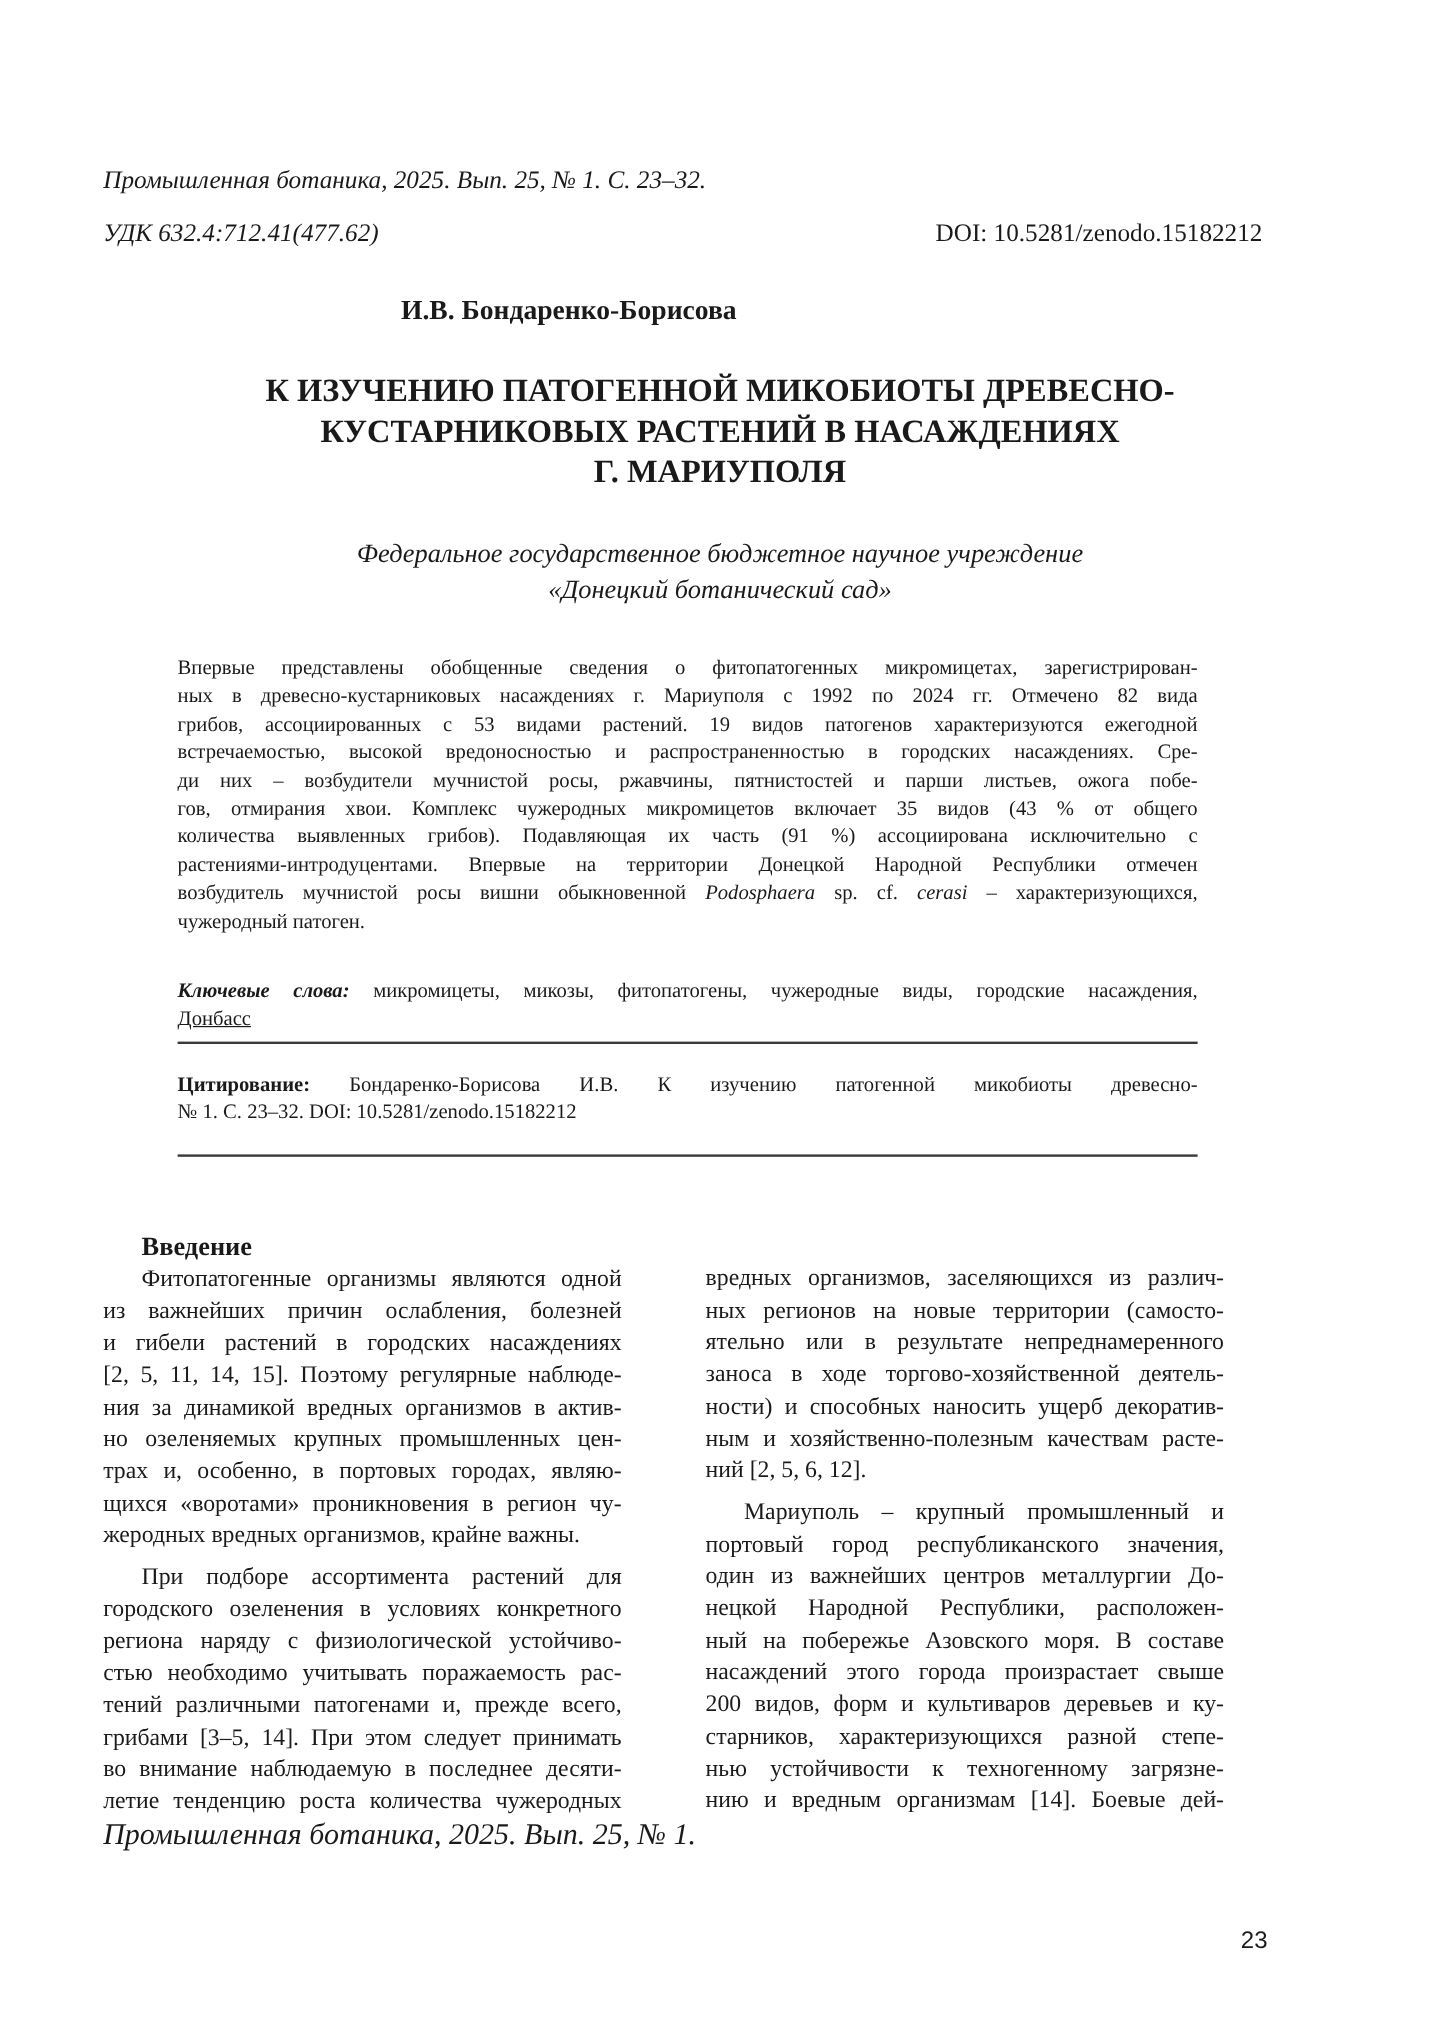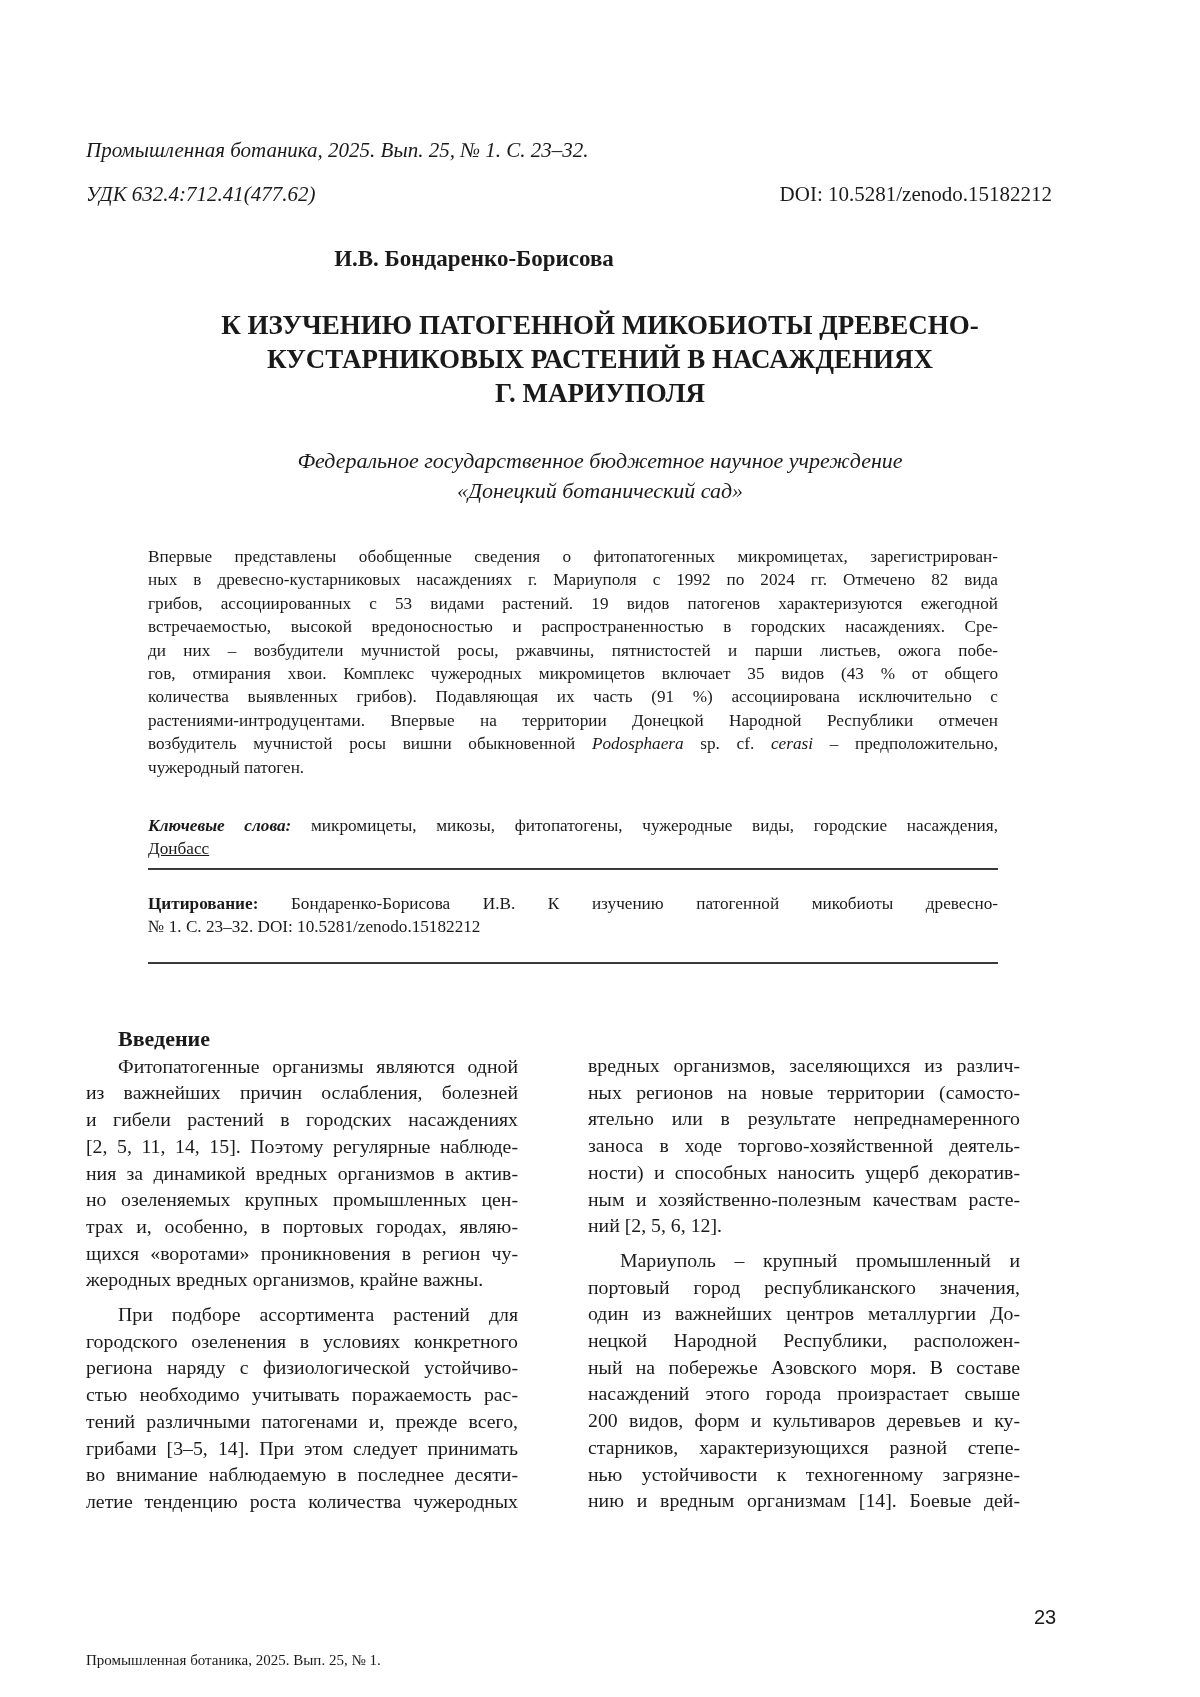--- a/index.html
+++ b/index.html
@@ -35,21 +35,21 @@
   .cit-label { font-weight: bold; }
 
   .col { width: 432px; font-size: 19.8px; line-height: 26.7px; }
   .col .ln { display: block; white-space: nowrap; text-align-last: justify; }
   .col .ln.last { text-align-last: left; }
   .col .ind { padding-left: 32px; }
   .col-left { left: 86px; top: 1026px; }
   .col-right { left: 588px; top: 1052px; }
   .section-head { font-weight: bold; font-size: 22px; padding-left: 32px; display: block; }
 
-  .footer-journal { left: 86px; top: 1652px; font-size: 15px; }
+  .footer-journal { left: 86px; top: 1516px; font-size: 25px; font-style: italic; }
   .page-num { left: 1034px; top: 1606px; font-size: 20px; font-family: "Liberation Sans", "DejaVu Sans", sans-serif; text-align: right; }
 </style>
 </head>
 <body>
 
 <div class="serif abs journal-line">Промышленная ботаника, 2025. Вып. 25, № 1. С. 23–32.</div>
 <div class="serif abs udk">УДК 632.4:712.41(477.62)</div>
 <div class="serif abs doi">DOI: 10.5281/zenodo.15182212</div>
 
 <div class="serif abs author">И.В. Бондаренко-Борисова</div>
@@ -67,21 +67,21 @@
 
 <div class="serif abs abstract">
   <span class="ln">Впервые представлены обобщенные сведения о фитопатогенных микромицетах, зарегистрирован-</span>
   <span class="ln">ных в древесно-кустарниковых насаждениях г. Мариуполя с 1992 по 2024 гг. Отмечено 82 вида</span>
   <span class="ln">грибов, ассоциированных с 53 видами растений. 19 видов патогенов характеризуются ежегодной</span>
   <span class="ln">встречаемостью, высокой вредоносностью и распространенностью в городских насаждениях. Сре-</span>
   <span class="ln">ди них – возбудители мучнистой росы, ржавчины, пятнистостей и парши листьев, ожога побе-</span>
   <span class="ln">гов, отмирания хвои. Комплекс чужеродных микромицетов включает 35 видов (43 % от общего</span>
   <span class="ln">количества выявленных грибов). Подавляющая их часть (91 %) ассоциирована исключительно с</span>
   <span class="ln">растениями-интродуцентами. Впервые на территории Донецкой Народной Республики отмечен</span>
-  <span class="ln"><span>возбудитель мучнистой росы вишни обыкновенной </span><i>Podosphaera</i><span> sp. cf. </span><i>cerasi</i><span> – предположительно,</span></span>
+  <span class="ln"><span>возбудитель мучнистой росы вишни обыкновенной </span><i>Podosphaera</i><span> sp. cf. </span><i>cerasi</i><span> – характеризующихся,</span></span>
   <span class="ln last">чужеродный патоген.</span>
 </div>
 
 <div class="serif abs keywords">
   <span class="ln"><span class="kw-label">Ключевые слова:</span><span> микромицеты, микозы, фитопатогены, чужеродные виды, городские насаждения,</span></span>
   <span class="ln last">Донбасс</span>
 </div>
 
 <div class="abs rule" style="top:868px;"></div>
 

